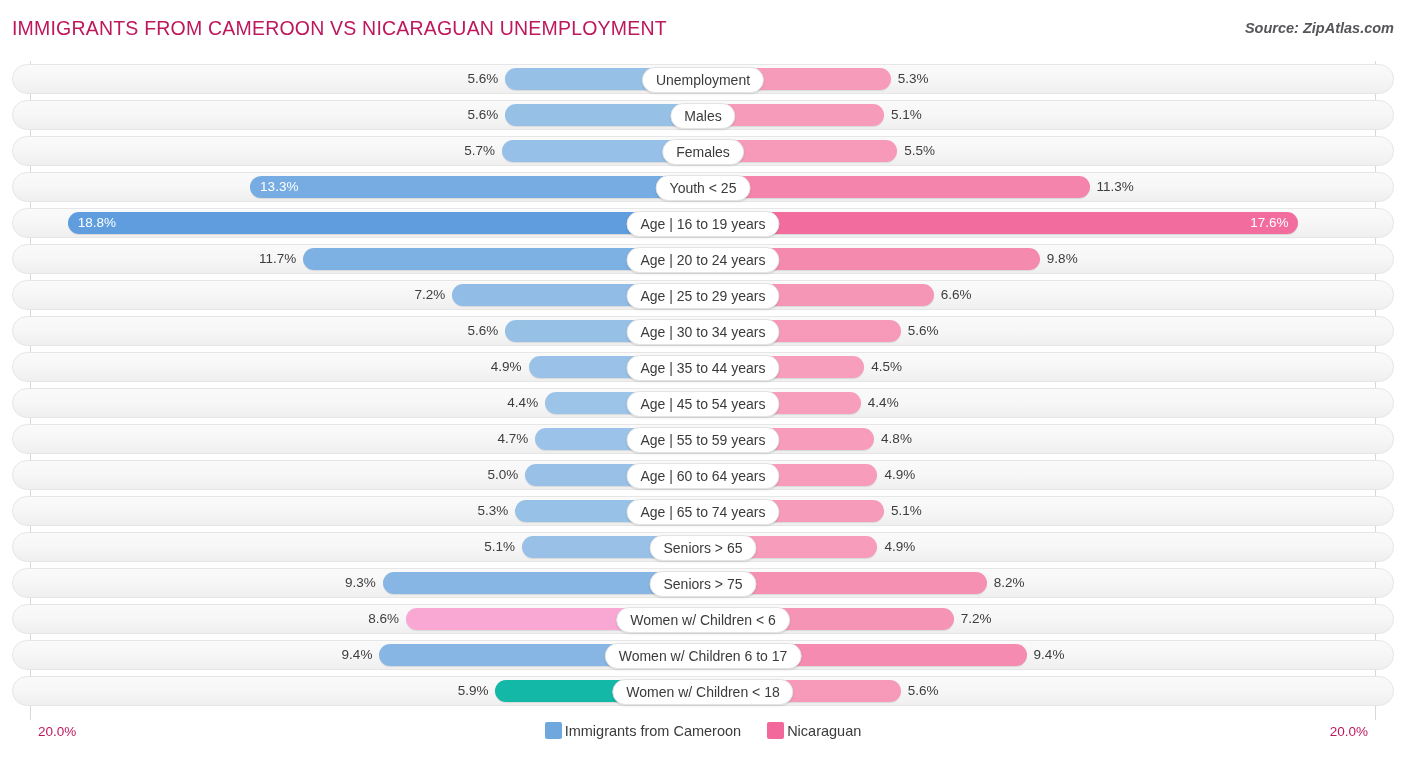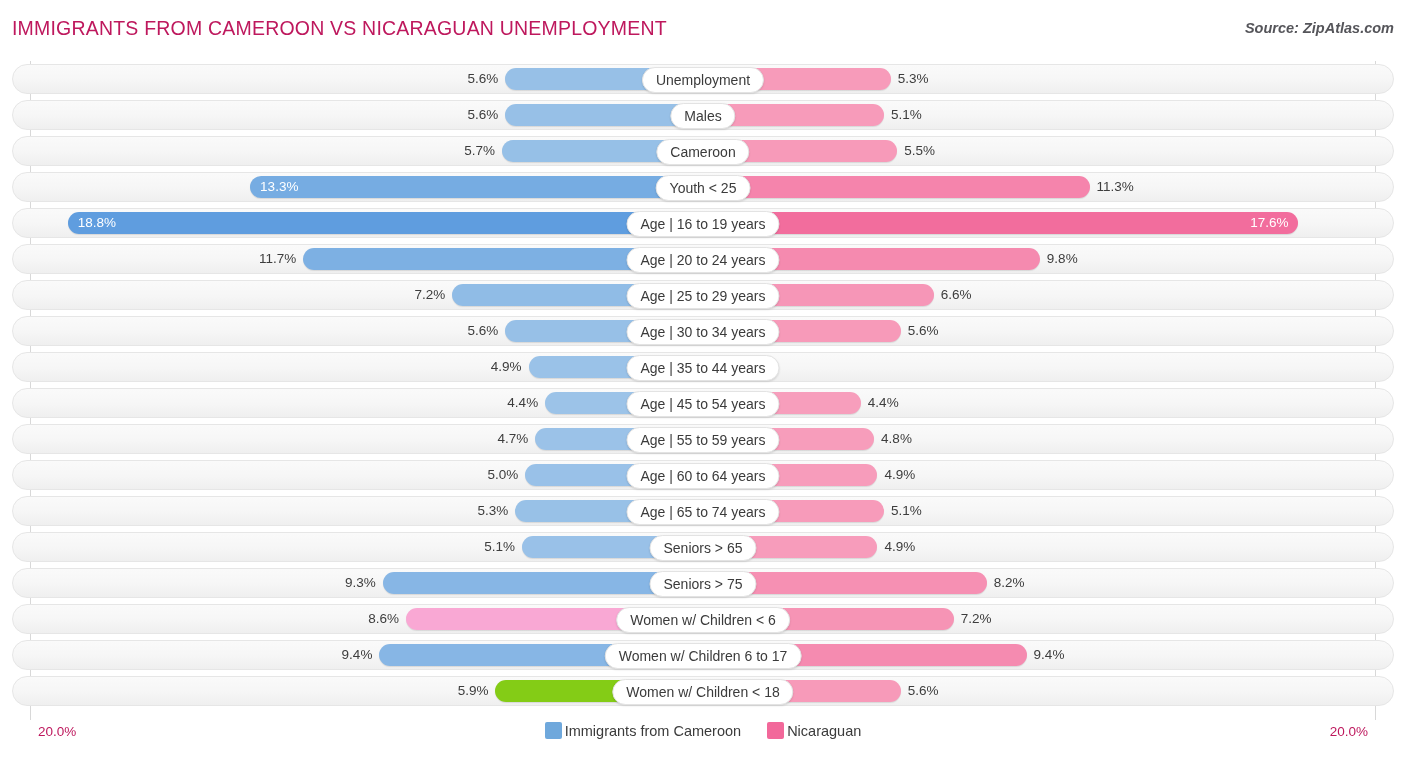--- a/index.html
+++ b/index.html
@@ -153,21 +153,21 @@
           <div class="half l">
             <div class="bar" style="width: 28.5%; background: rgb(150, 192, 231); text-align: right;">
               <span class="val out-l">5.7%</span>
             </div>
           </div>
           <div class="half r">
             <div class="bar" style="width: 27.5%; background: rgb(247, 154, 185);">
               <span class="val out-r">5.5%</span>
             </div>
           </div>
-          <div class="pill">Cameroon</div>
+          <div class="pill">Females</div>
         </div>
         <div class="row">
           <div class="track"></div>
           <div class="half l">
             <div class="bar" style="width: 66.5%; background: rgb(118, 172, 226);">
               <span class="val in-l">13.3%</span>
             </div>
           </div>
           <div class="half r">
             <div class="bar" style="width: 56.5%; background: rgb(245, 132, 172);">
@@ -232,20 +232,25 @@
           </div>
           <div class="pill">Age | 30 to 34 years</div>
         </div>
         <div class="row">
           <div class="track"></div>
           <div class="half l">
             <div class="bar" style="width: 24.5%; background: rgb(154, 194, 232);">
               <span class="val out-l">4.9%</span>
             </div>
           </div>
+          <div class="half r">
+            <div class="bar" style="width: 22.5%; background: rgb(247, 158, 188);">
+              <span class="val out-r">4.5%</span>
+            </div>
+          </div>
           <div class="pill">Age | 35 to 44 years</div>
         </div>
         <div class="row">
           <div class="track"></div>
           <div class="half l">
             <div class="bar" style="width: 22%; background: rgb(156, 195, 232);">
               <span class="val out-l">4.4%</span>
             </div>
           </div>
           <div class="half r">
@@ -349,21 +354,21 @@
           <div class="half r">
             <div class="bar" style="width: 47%; background: rgb(245, 139, 176);">
               <span class="val out-r">9.4%</span>
             </div>
           </div>
           <div class="pill">Women w/ Children 6 to 17</div>
         </div>
         <div class="row">
           <div class="track"></div>
           <div class="half l">
-            <div class="bar" style="width: 29.5%; background: #84cc16;">
+            <div class="bar" style="width: 29.5%; background: #14b8a6;">
               <span class="val out-l">5.9%</span>
             </div>
           </div>
           <div class="half r">
             <div class="bar" style="width: 28%; background: rgb(247, 154, 185);">
               <span class="val out-r">5.6%</span>
             </div>
           </div>
           <div class="pill">Women w/ Children &lt; 18</div>
         </div>

